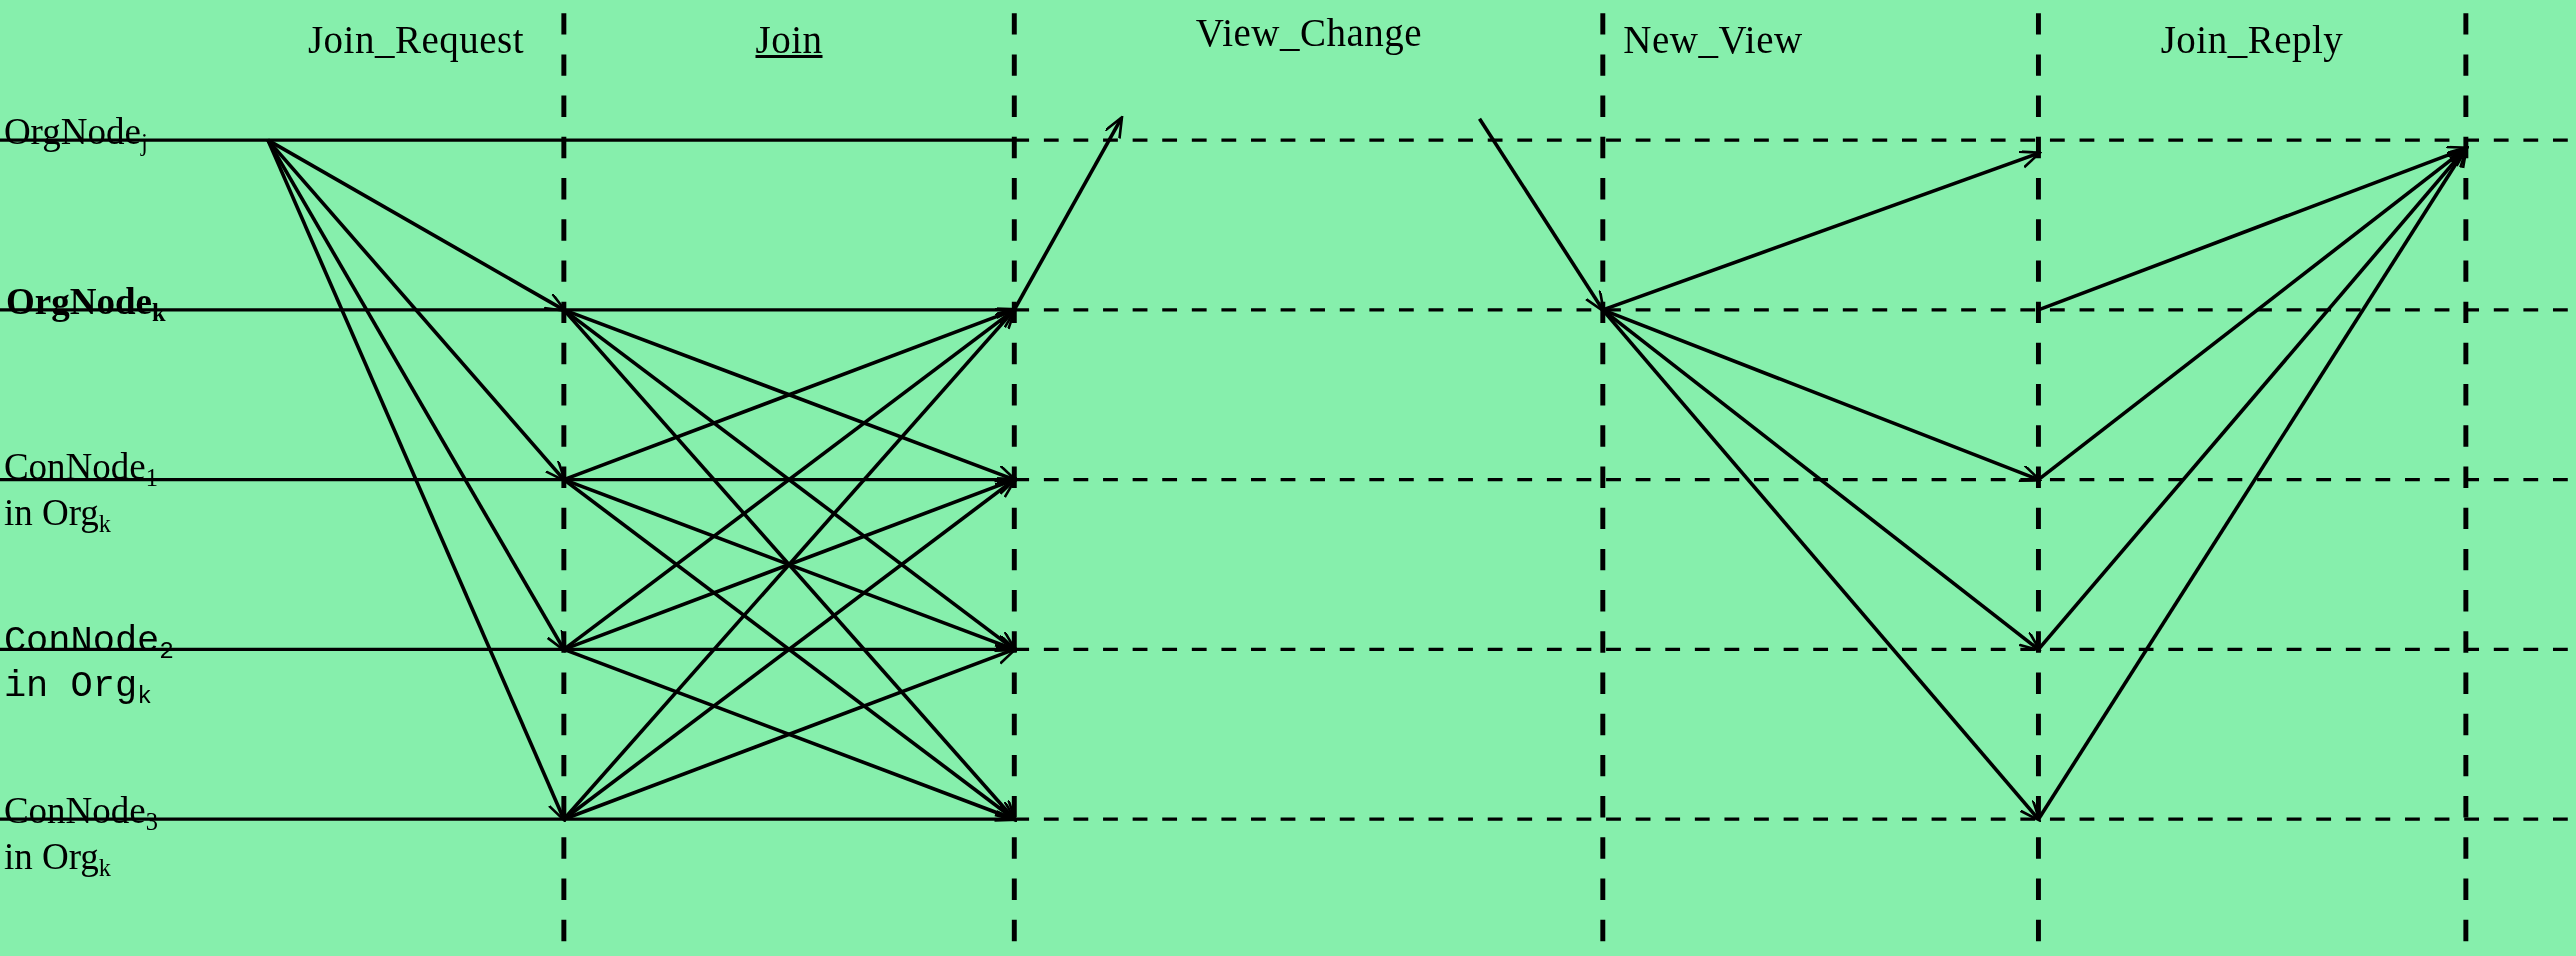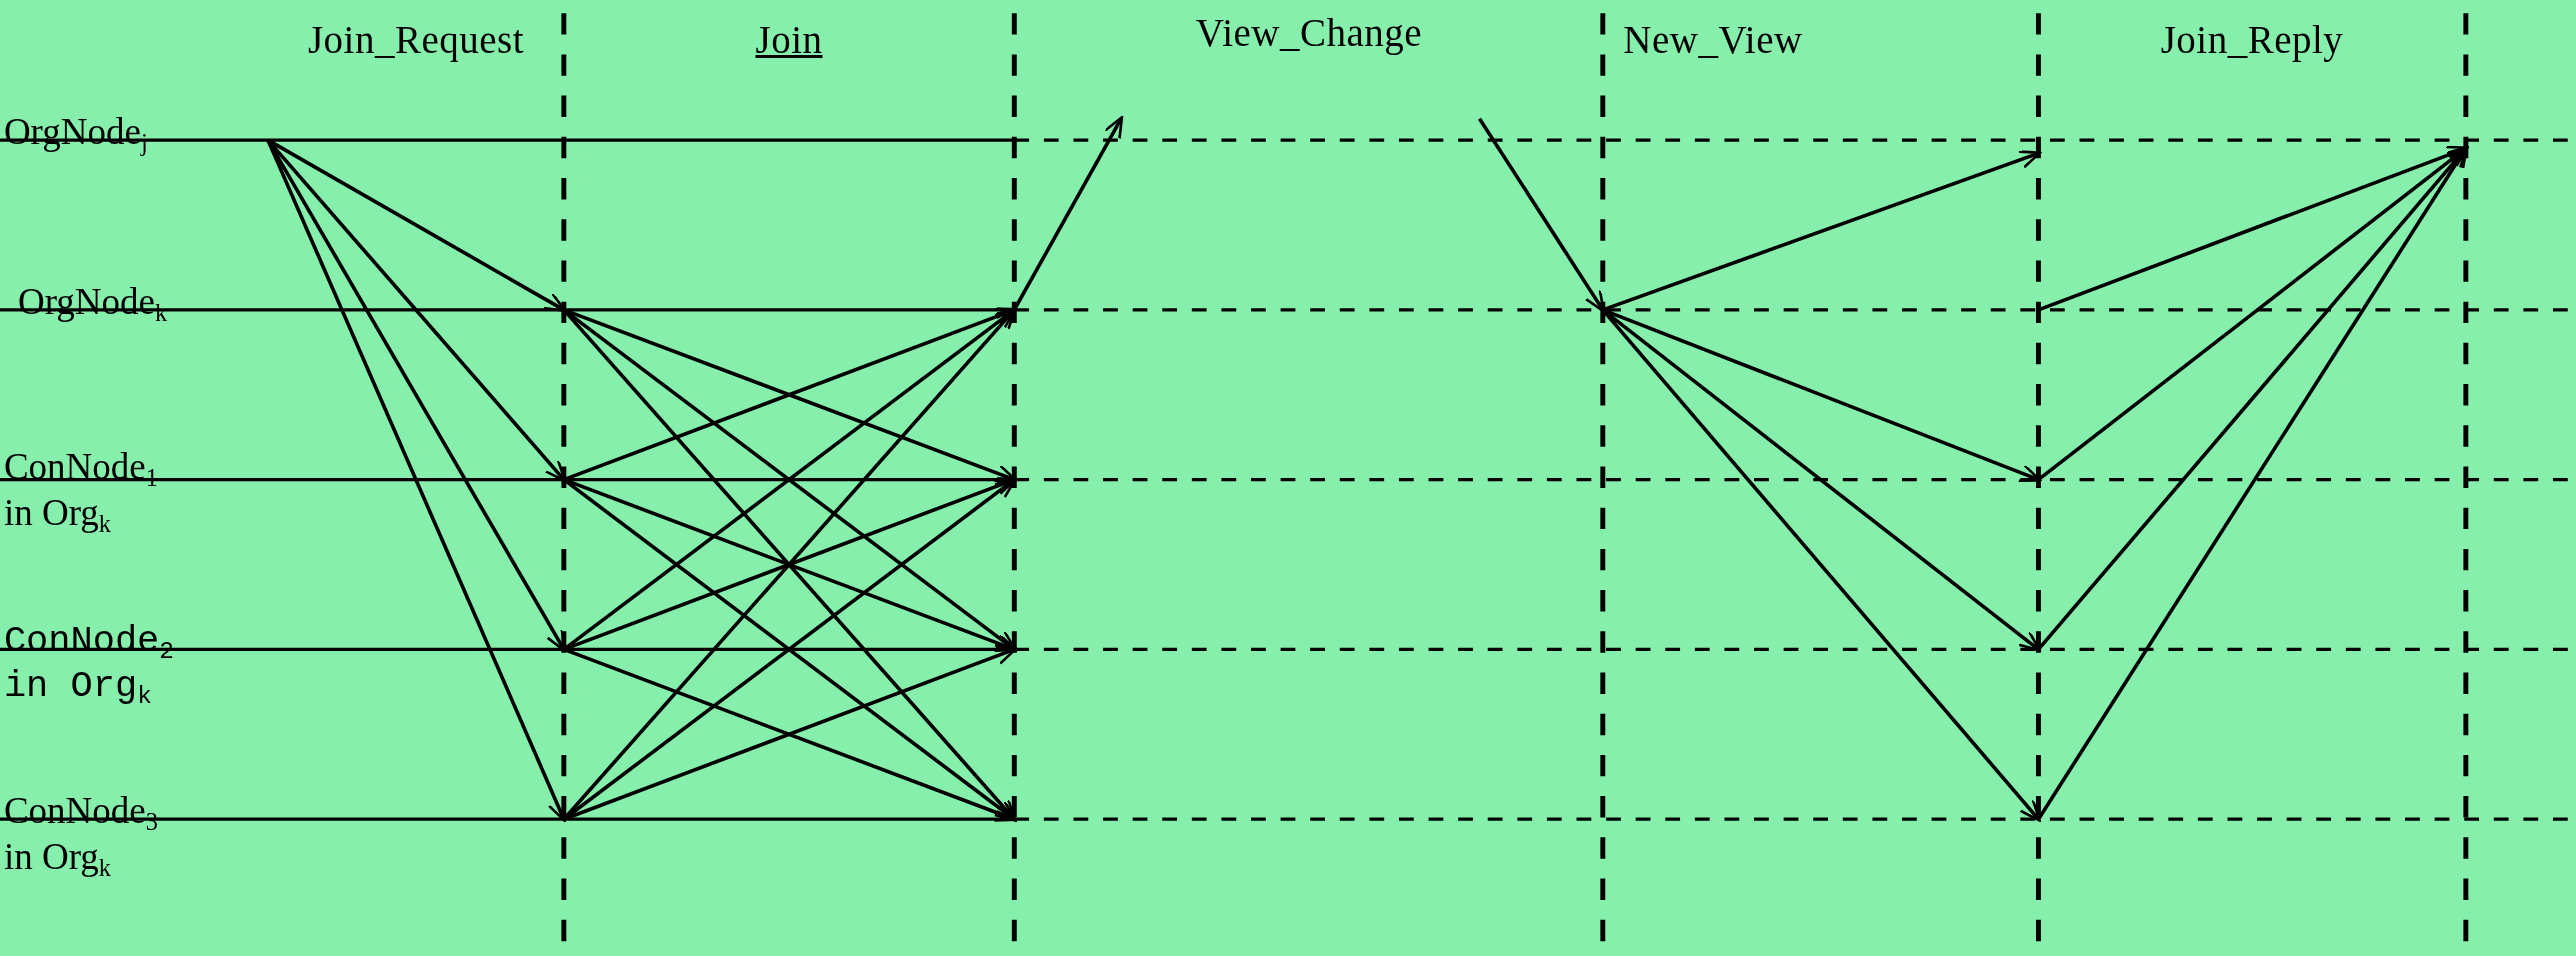--- a/index.html
+++ b/index.html
@@ -93,21 +93,21 @@
       <div class="phase-label" style="left: 416px; top: 16.5px;">Join_Request</div>
       <div class="phase-label" style="left: 789px; top: 16.5px; text-decoration: underline;">Join</div>
       <div class="phase-label" style="left: 1309px; top: 10px;">View_Change</div>
       <div class="phase-label" style="left: 1713px; top: 16.5px;">New_View</div>
       <div class="phase-label" style="left: 2252px; top: 16.5px;">Join_Reply</div>
     </div>
   <div id="node-labels">
       <div class="node-label" style="left: 3.9px; top: 111px;">
         <div><span>OrgNode</span><sub>j</sub></div>
       </div>
-      <div class="node-label" style="left: 18px; top: 281px;">
+      <div class="node-label" style="left: 6px; top: 281px; font-weight: bold;">
         <div><span>OrgNode</span><sub>k</sub></div>
       </div>
       <div class="node-label" style="left: 3.9px; top: 446px;">
         <div><span>ConNode</span><sub>1</sub></div>
         <div><span>in Org</span><sub>k</sub></div>
       </div>
       <div class="node-label" style="left: 3.9px; top: 621px; font-family: Liberation Mono, monospace;">
         <div><span>ConNode</span><sub>2</sub></div>
         <div><span>in Org</span><sub>k</sub></div>
       </div>

